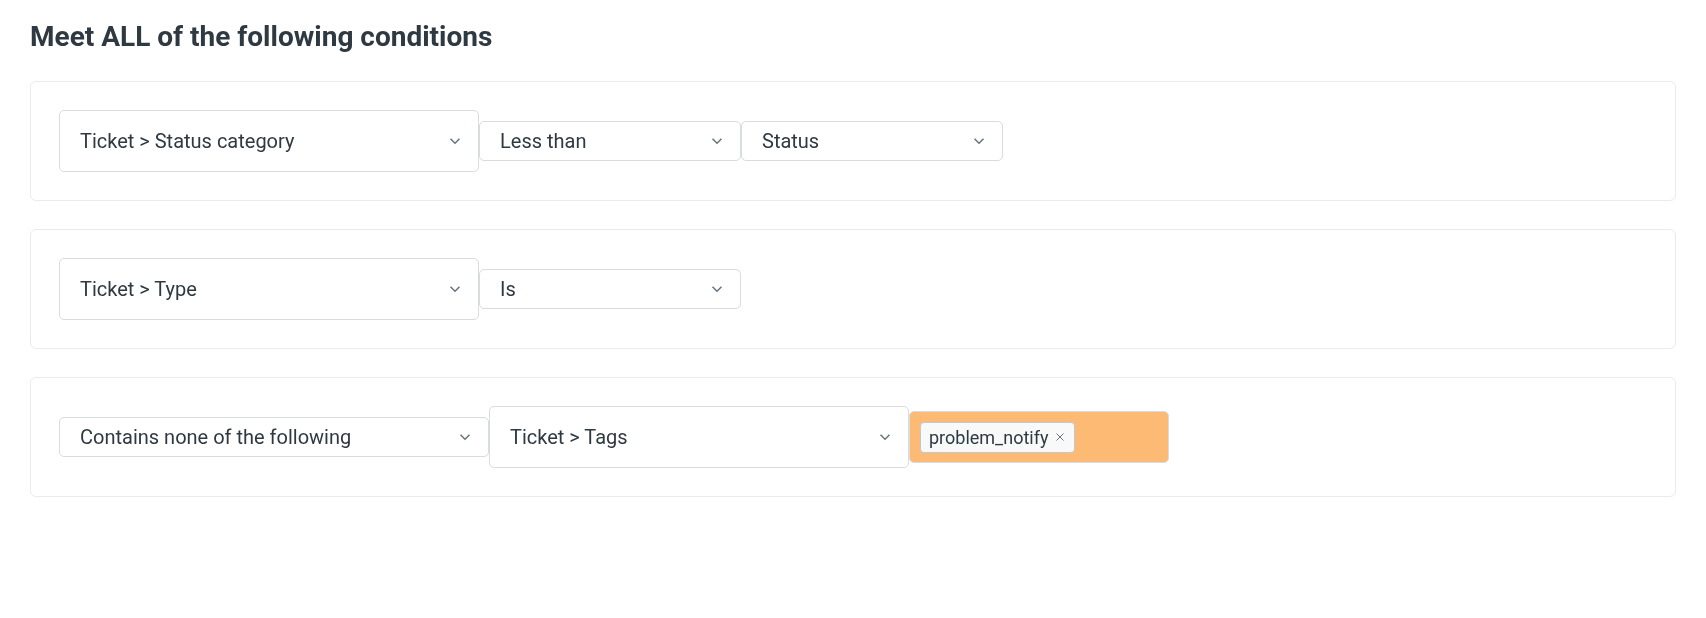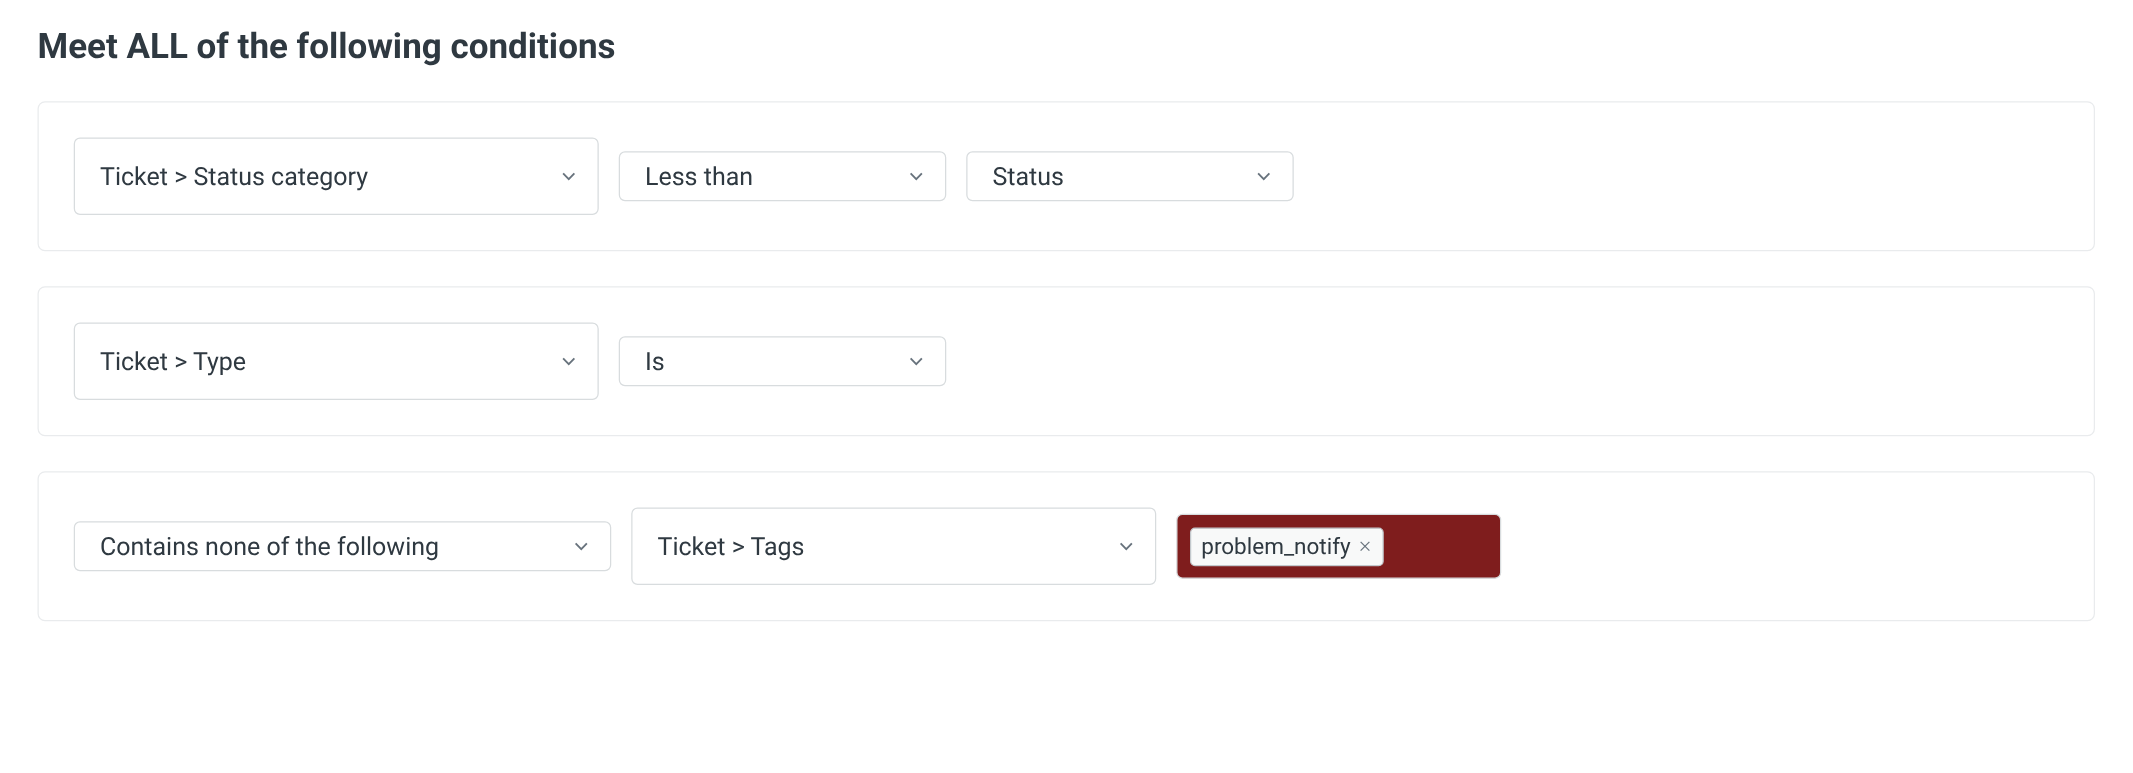--- a/index.html
+++ b/index.html
@@ -15,21 +15,20 @@
       color: #2f3941;
       margin-bottom: 28px;
     }
     .condition-row {
       border: 1px solid #e9ebed;
       border-radius: 6px;
       padding: 28px 28px;
       margin-bottom: 28px;
       display: flex;
       align-items: center;
-      gap: 16px;
     }
     .select-like {
       position: relative;
       display: flex;
       align-items: center;
       border: 1px solid #d8dcde;
       border-radius: 5px;
       background: #fff;
       height: 40px;
       padding: 0 44px 0 20px;
@@ -52,21 +51,21 @@
     .chevron svg {
       width: 18px;
       height: 18px;
       stroke: #68737d;
       stroke-width: 2;
       fill: none;
     }
     .tag-input {
       border: 1px solid #d8dcde;
       border-radius: 5px;
-      background: #7f1d1d;
+      background: #fdba74;
       min-height: 52px;
       display: flex;
       align-items: center;
       padding: 6px 10px;
       min-width: 260px;
     }
     .tag-pill {
       display: inline-flex;
       align-items: center;
       border: 1px solid #c2c8cc;

